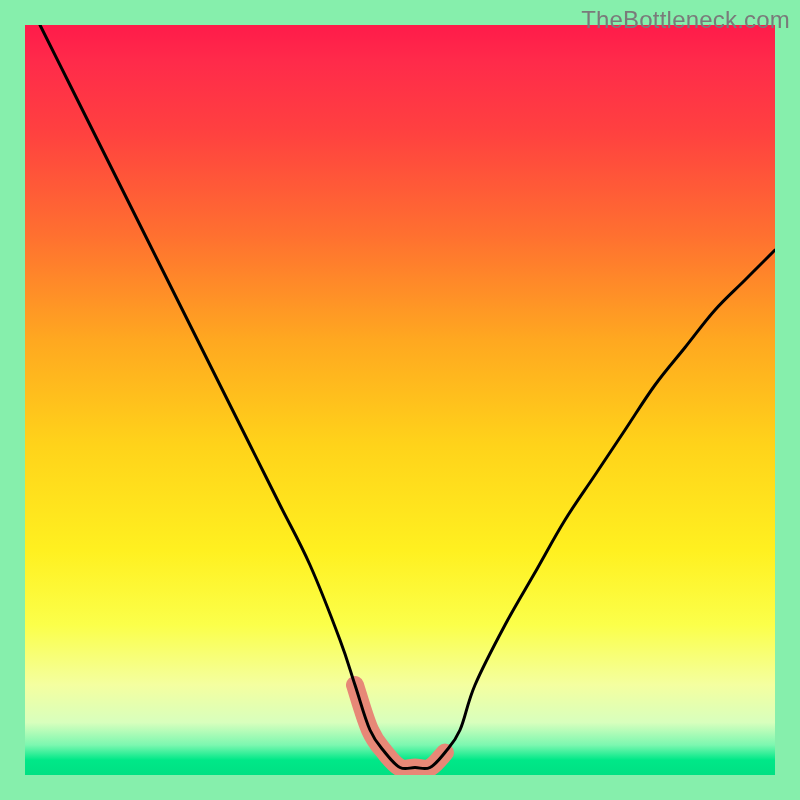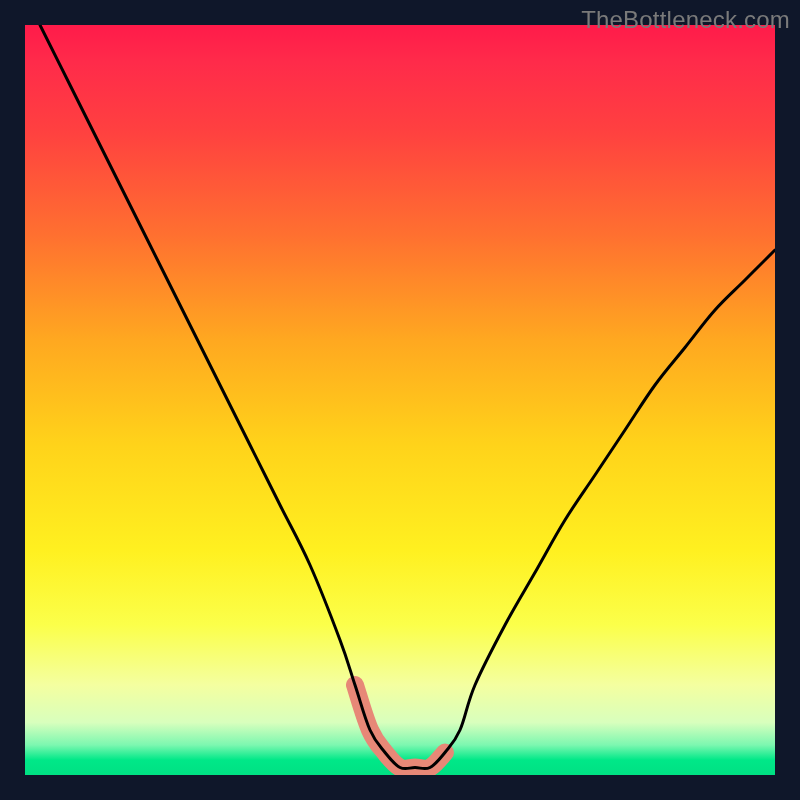--- a/index.html
+++ b/index.html
@@ -10,21 +10,21 @@
     background: #000;
     overflow: hidden;
     font-family: Arial, Helvetica, sans-serif;
   }
   .frame {
     position: absolute;
     left: 0;
     top: 0;
     width: 800px;
     height: 800px;
-    background: #0f172a;
+    background: #86efac;
   }
   .plot {
     position: absolute;
     left: 25px;
     top: 25px;
     width: 750px;
     height: 750px;
     background: linear-gradient(to bottom,
       #ff1b4a 0%,
       #ff2b4a 5%,

